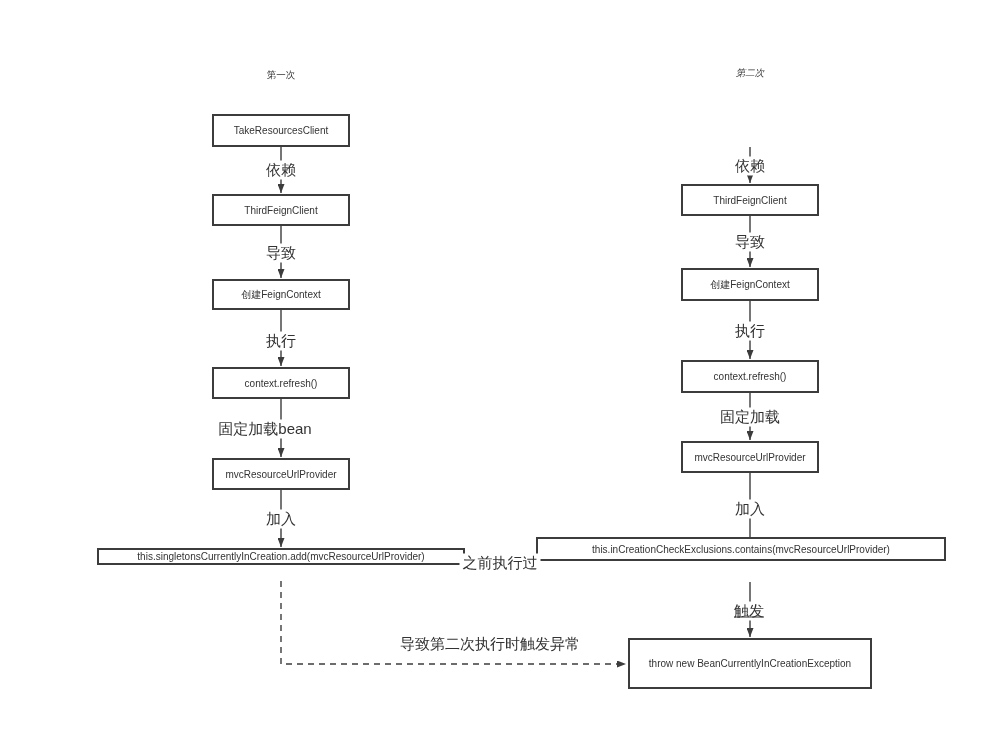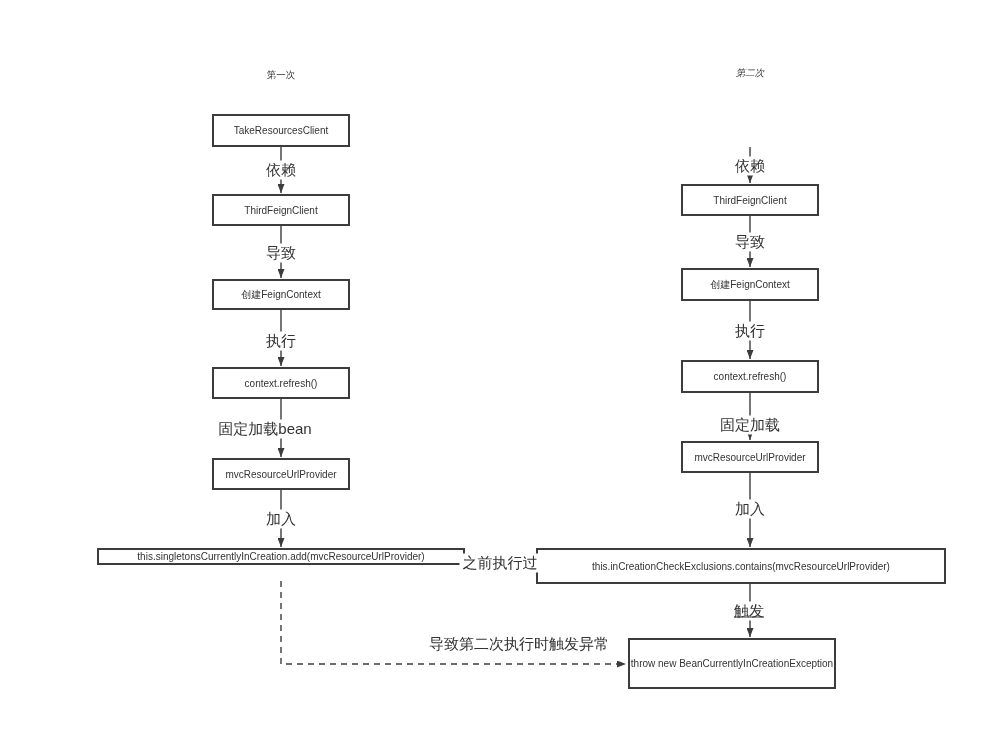--- a/index.html
+++ b/index.html
@@ -51,21 +51,20 @@
     background: #ffffff;
     color: #333333;
     font-size: 15px;
     padding: 0 3px;
     white-space: nowrap;
     z-index: 3;
     text-align: right;
   }
   .edge-label.free {
     background: transparent;
-    margin-left: 29px;
   }
 </style>
 </head>
 <body>
 
 <div class="canvas">
 
   <svg class="connector-layer" width="1000" height="730" viewBox="0 0 1000 730" xmlns="http://www.w3.org/2000/svg">
     <defs>
       <marker id="ah" markerWidth="9" markerHeight="7" refX="9" refY="3.5" orient="auto" markerUnits="userSpaceOnUse">
@@ -99,32 +98,32 @@
   <div class="node" style="left:212px; top:194px; width:138px; height:32px;">ThirdFeignClient</div>
   <div class="node" style="left:212px; top:279px; width:138px; height:31px;">创建FeignContext</div>
   <div class="node" style="left:212px; top:367px; width:138px; height:32px;">context.refresh()</div>
   <div class="node" style="left:212px; top:458px; width:138px; height:32px;">mvcResourceUrlProvider</div>
   <div class="node" style="left:97px; top:548px; width:368px; height:17px;">this.singletonsCurrentlyInCreation.add(mvcResourceUrlProvider)</div>
 
   <div class="node" style="left:681px; top:184px; width:138px; height:32px;">ThirdFeignClient</div>
   <div class="node" style="left:681px; top:268px; width:138px; height:33px;">创建FeignContext</div>
   <div class="node" style="left:681px; top:360px; width:138px; height:33px;">context.refresh()</div>
   <div class="node" style="left:681px; top:441px; width:138px; height:32px;">mvcResourceUrlProvider</div>
-  <div class="node" style="left:536px; top:548px; width:410px; height:36px;">this.inCreationCheckExclusions.contains(mvcResourceUrlProvider)</div>
-  <div class="node" style="left:628px; top:638px; width:208px; height:51px;">throw new BeanCurrentlyInCreationException</div>
+  <div class="node" style="left:536px; top:537px; width:410px; height:24px;">this.inCreationCheckExclusions.contains(mvcResourceUrlProvider)</div>
+  <div class="node" style="left:628px; top:638px; width:244px; height:51px;">throw new BeanCurrentlyInCreationException</div>
 
   <div class="edge-label" style="left:281px; top:170px;">依赖</div>
   <div class="edge-label" style="left:281px; top:253px;">导致</div>
   <div class="edge-label" style="left:281px; top:341px;">执行</div>
   <div class="edge-label" style="left:265px; top:429px;">固定加载bean</div>
   <div class="edge-label" style="left:281px; top:519px;">加入</div>
 
   <div class="edge-label" style="left:750px; top:166px;">依赖</div>
   <div class="edge-label" style="left:750px; top:242px;">导致</div>
   <div class="edge-label" style="left:750px; top:331px;">执行</div>
-  <div class="edge-label" style="left:750px; top:417px;margin-top:8px;">固定加载</div>
+  <div class="edge-label" style="left:750px; top:417px;">固定加载</div>
   <div class="edge-label" style="left:750px; top:509px;">加入</div>
   <div class="edge-label" style="left:749px; top:611px;text-decoration:underline;">触发</div>
 
   <div class="edge-label" style="left:500px; top:563px;font-family:Liberation Serif, serif;">之前执行过</div>
   <div class="edge-label free" style="left:490px; top:644px;">导致第二次执行时触发异常</div>
 
 </div>
 
 </body></html>

